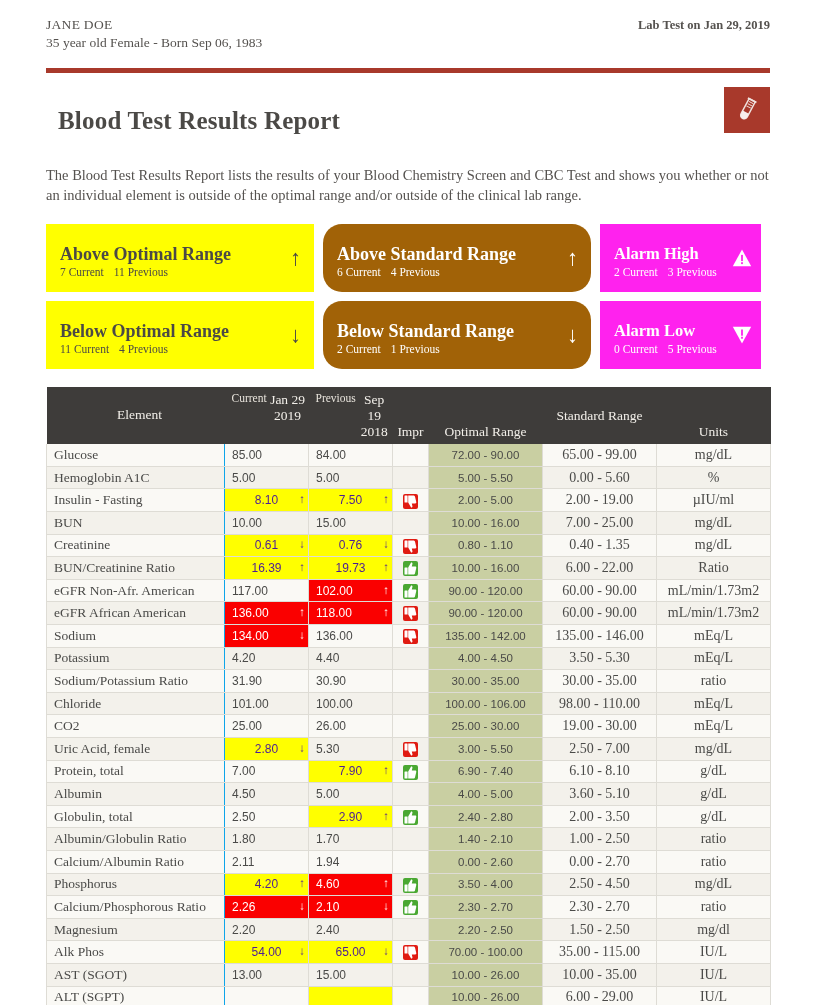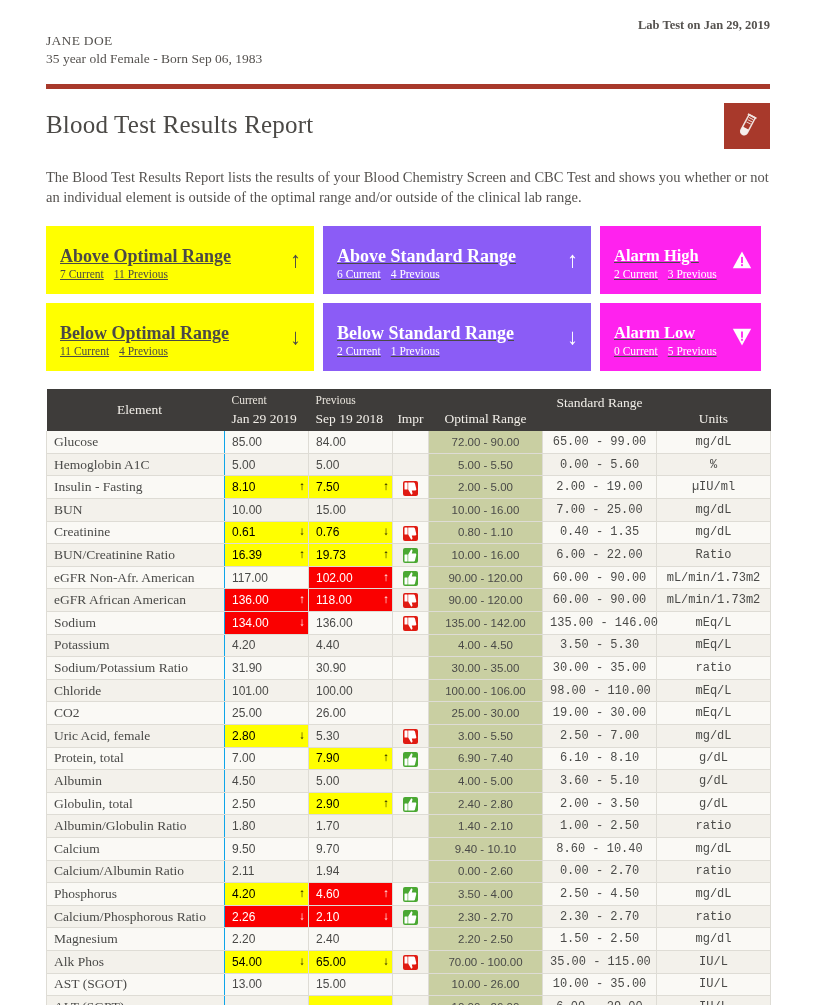--- a/index.html
+++ b/index.html
@@ -13,78 +13,77 @@
     color: #4a4a48;
     overflow: hidden;
   }
   .page { padding: 0 46px; position: relative; }
 
   
   .patient-bar {
     display: flex; justify-content: space-between; align-items: flex-start;
     padding-top: 16px;
   }
-  .patient-left { line-height: 1.32; margin-top: 16px; }
+  .patient-left { line-height: 1.32; }
   .patient-name {
     font-size: 13.5px; letter-spacing: .3px; color: #55524f;
   }
   .patient-sub { font-size: 13.5px; color: #55524f; }
   .lab-date { font-size: 12.5px; color: #55524f; font-weight: bold; padding-top: 2px; }
 
   .rule {
     height: 5px; background: #a8392b; margin-top: 16px;
   }
 
   
   .title-row {
     display: flex; justify-content: space-between; align-items: flex-start;
     margin-top: 14px;
   }
   .report-title {
-    font-size: 25px; font-weight: normal; color: #4b4946;
-    letter-spacing: .2px; margin: 0; padding-top: 8px;
+    font-size: 25px; font-weight: bold; color: #4b4946;
+    letter-spacing: .2px; margin: 12px; padding-top: 8px;
   }
   .tube-badge {
     width: 46px; height: 46px; background: #a8392b;
     display: flex; align-items: center; justify-content: center;
     flex: 0 0 auto;
   }
   .intro {
     margin-top: 18px; font-size: 14.5px; line-height: 1.42;
     color: #55524f; max-width: 725px;
   }
 
   
   .summary-grid {
     margin-top: 18px;
     display: grid;
     grid-template-columns: 268px 268px 161px;
     grid-template-rows: 68px 68px;
     gap: 9px 9px;
-    text-decoration: underline;
   }
   .sbox {
     position: relative; padding: 8px 12px 0 14px;
     display: flex; flex-direction: column; justify-content: center;
   }
   .sbox .stitle {
     font-size: 18px; font-weight: bold; line-height: 1.05;
     margin-bottom: 3px;
   }
   .sbox .scounts { font-size: 11.5px; line-height: 1.1; }
   .sbox .scounts .sep { display: inline-block; width: 10px; }
   .sbox .sicon {
     position: absolute; right: 13px; top: 50%;
     transform: translateY(-50%);
     font-size: 22px; line-height: 1;
   }
   .sbox.small .stitle { font-size: 16.5px; }
   .sbox.small { padding-right: 32px; }
   .sbox.yellow { background: #ffff00; color: #4b4946; }
-  .sbox.red    { background: #8b5cf6; color: #ffffff; }
+  .sbox.red    { background: #a16207; color: #ffffff; border-radius: 19px; }
   .sbox.magenta{ background: #ff22ee; color: #ffffff; }
   .sbox.magenta .sicon { right: 9px; }
   .tri { display:block; }
 
   
   table.results {
     margin-top: 18px;
     width: 724px;
     border-collapse: collapse;
     font-size: 13px;
@@ -93,21 +92,21 @@
   table.results thead th {
     background: #3e3c3a; color: #f2efe9;
     font-weight: normal; text-align: center;
     padding: 0; height: 42px; vertical-align: bottom;
     font-size: 13.5px;
   }
   th.col-element {
     text-align: left; padding-left: 8px !important;
     vertical-align: middle !important;
   }
-  .hdr-stack { display: flex; flex-direction: column; align-items: flex-start; height: 100%; justify-content: space-between; padding: 5px 0 4px 7px; }
+  .hdr-stack { display: flex; flex-direction: row; align-items: flex-start; height: 100%; justify-content: space-between; padding: 5px 0 4px 7px; }
   .hdr-small { font-size: 11.5px; color: #e9e5dd; }
   .hdr-main  { font-size: 13.5px; }
 
   colgroup .c-el   { width: 178px; }
   colgroup .c-cur  { width: 84px; }
   colgroup .c-prev { width: 84px; }
   colgroup .c-impr { width: 36px; }
   colgroup .c-opt  { width: 114px; }
   colgroup .c-std  { width: 114px; }
   colgroup .c-un   { width: 114px; }
@@ -132,21 +131,21 @@
   td.val {
     position: relative; padding-right: 16px;
     font-family: Liberation Sans, sans-serif; font-size: 12px;
     text-align: left;
   }
   td.val .arrow {
     position: absolute; right: 3px; top: 50%;
     transform: translateY(-50%);
     font-size: 11.5px; line-height: 1;
   }
-  td.val.flag-yellow { background: #ffff00 !important; color: #000000; }
+  td.val.flag-yellow { background: #ffff00 !important; color: #4c1d95; text-align: center; }
   td.val.flag-red    { background: #fa0000 !important; color: #ffffff; }
 
   td.impr { text-align: center; padding: 0; }
   .thumb {
     display: inline-block; width: 15px; height: 15px;
     border-radius: 2px; position: relative; vertical-align: middle;
     line-height: 15px; font-size: 10px; color: #fff;
     font-family: "DejaVu Sans", sans-serif;
   }
   .thumb.up   { background: #4aa832; }
@@ -154,21 +153,21 @@
 
   td.opt {
     background: #c9cfa2 !important;
     text-align: center;
     font-family: "Liberation Sans", sans-serif; font-size: 11.5px;
     color: #46453f;
     margin-left: 28px;
   }
   td.std, td.un {
     text-align: center;
-    font-family: Liberation Mono, monospace; font-size: 12px;
+    font-family: Liberation Serif, serif; font-size: 14px;
   }
   td.un { border-right: 1px solid #dedcd5; }
 </style>
 </head>
 <body>
 
 <div class="page">
 
   <div class="patient-bar">
     <div class="patient-left">
@@ -476,29 +475,20 @@
         <tr>
           <td class="el">Albumin/Globulin Ratio</td>
           <td class="val"><span>1.80</span></td>
           <td class="val"><span>1.70</span></td>
           <td class="impr"></td>
           <td class="opt">1.40 - 2.10</td>
           <td class="std">1.00 - 2.50</td>
           <td class="un">ratio</td>
         </tr>
         <tr>
-          <td class="el">Calcium</td>
-          <td class="val"><span>9.50</span></td>
-          <td class="val"><span>9.70</span></td>
-          <td class="impr"></td>
-          <td class="opt">9.40 - 10.10</td>
-          <td class="std">8.60 - 10.40</td>
-          <td class="un">mg/dL</td>
-        </tr>
-        <tr>
           <td class="el">Calcium/Albumin Ratio</td>
           <td class="val"><span>2.11</span></td>
           <td class="val"><span>1.94</span></td>
           <td class="impr"></td>
           <td class="opt">0.00 - 2.60</td>
           <td class="std">0.00 - 2.70</td>
           <td class="un">ratio</td>
         </tr>
         <tr>
           <td class="el">Phosphorus</td>

